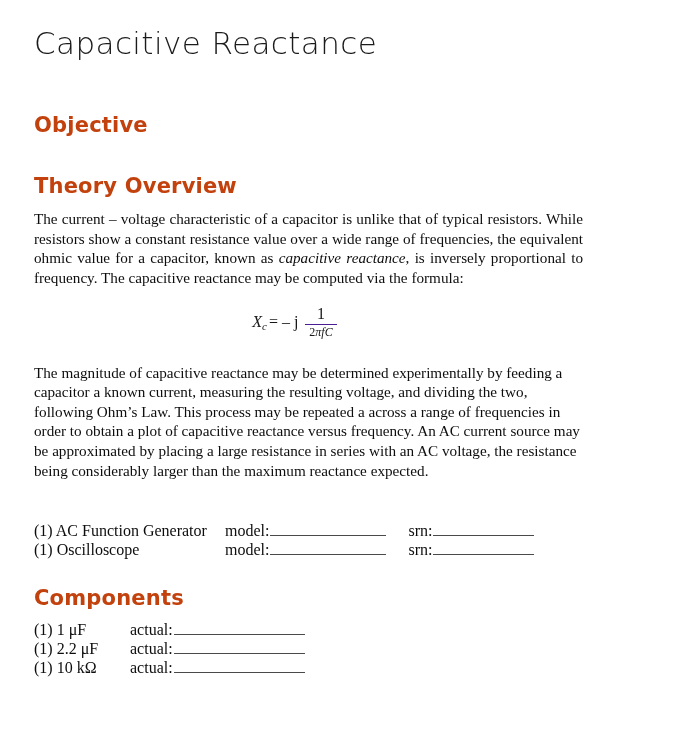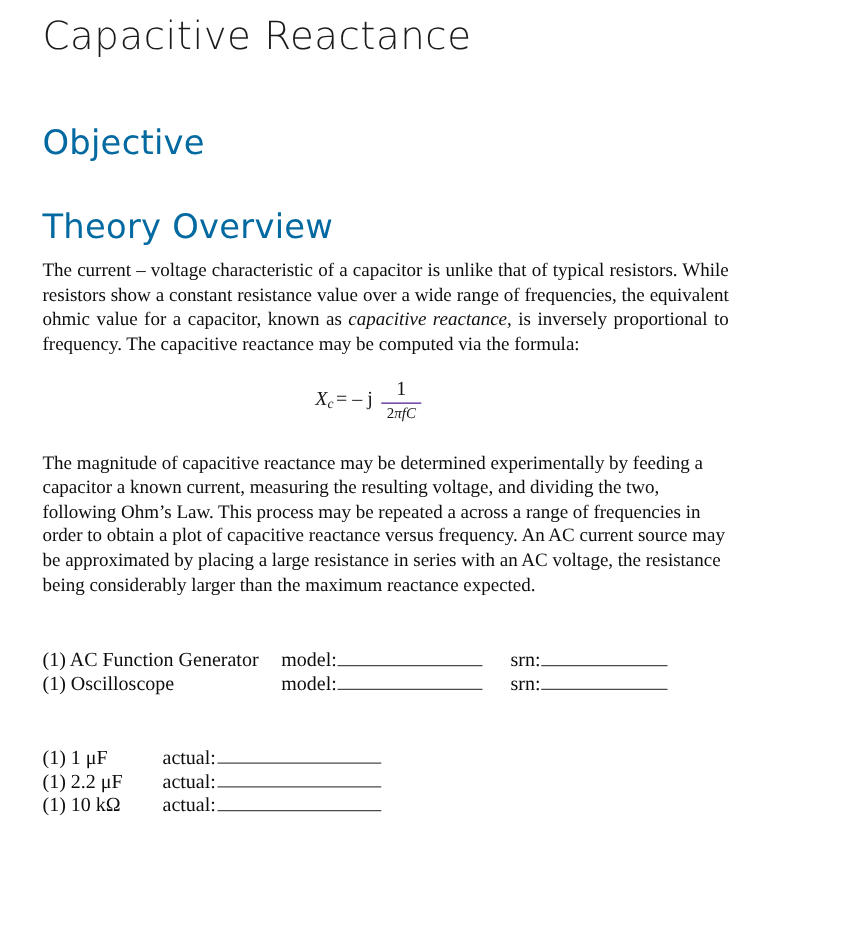--- a/index.html
+++ b/index.html
@@ -15,41 +15,41 @@
     font-family: "Liberation Serif", "DejaVu Serif", serif;
     color: #000000;
   }
   .page {
     position: absolute;
     left: 0;
     top: 0;
     width: 617px;
     height: 744px;
     box-sizing: border-box;
-    padding: 0 34px;
+    padding: 14px 34px;
   }
 
   
   .doc-title {
     font-family: "DejaVu Sans", "Liberation Sans", sans-serif;
     font-weight: 300;
     font-size: 31px;
     letter-spacing: 0.4px;
     line-height: 1;
     color: #1b1b1b;
     margin: 0;
     padding-top: 14px;
   }
   .section-heading {
     font-family: "DejaVu Sans", "Liberation Sans", sans-serif;
-    font-weight: 400;
-    font-size: 27px;
+    font-weight: 700;
+    font-size: 21px;
     letter-spacing: 0.2px;
     line-height: 1;
-    color: #0369a1;
+    color: #c2410c;
     margin: 0;
   }
 
   
   p.body-text {
     font-size: 15.2px;
     line-height: 19.6px;
     margin: 0;
     color: #0d0d0d;
   }
@@ -199,20 +199,21 @@
       <span class="field-label">model:</span>
       <span class="blank-line blank-model"></span>
       <span class="field-label blank-srn-wrap">srn:</span>
       <span class="blank-line blank-srn"></span>
     </div>
 
   </div>
 
   <div class="sp-components"></div>
 
+  <h2 class="section-heading">Components</h2>
 
   <div class="sp-after-h4"></div>
 
   <div class="fill-list">
 
     <div class="fill-row">
       <span class="item-name-narrow">(1) 1 μF</span>
       <span class="field-label">actual:</span>
       <span class="blank-line blank-actual"></span>
     </div>

